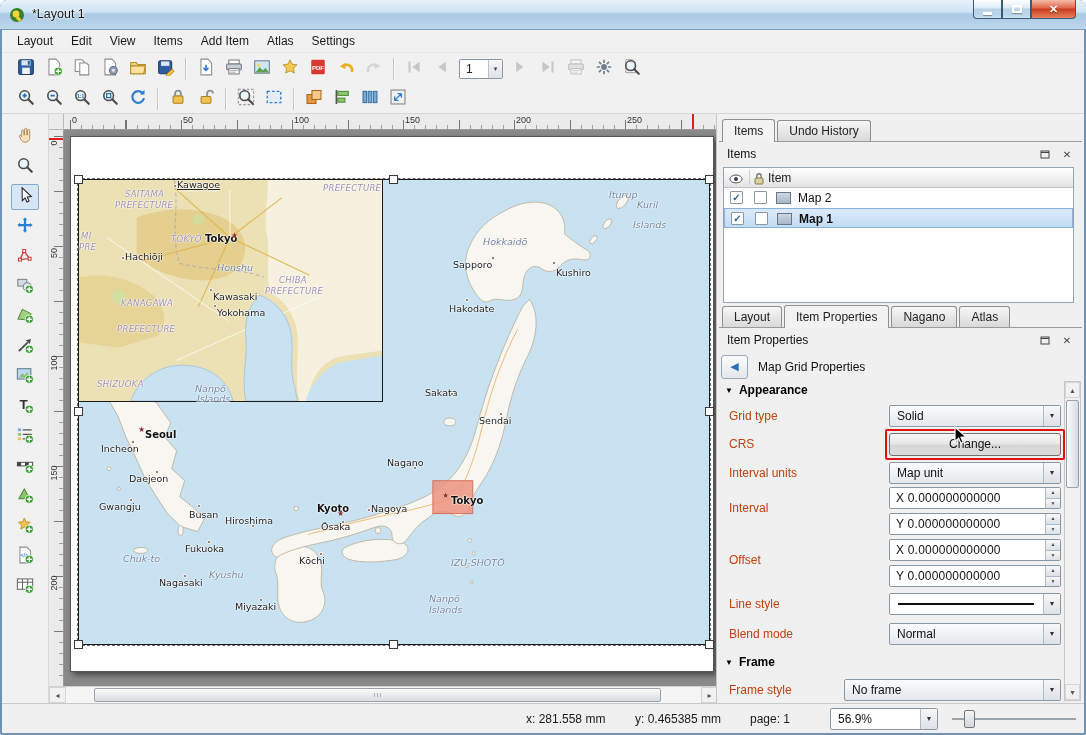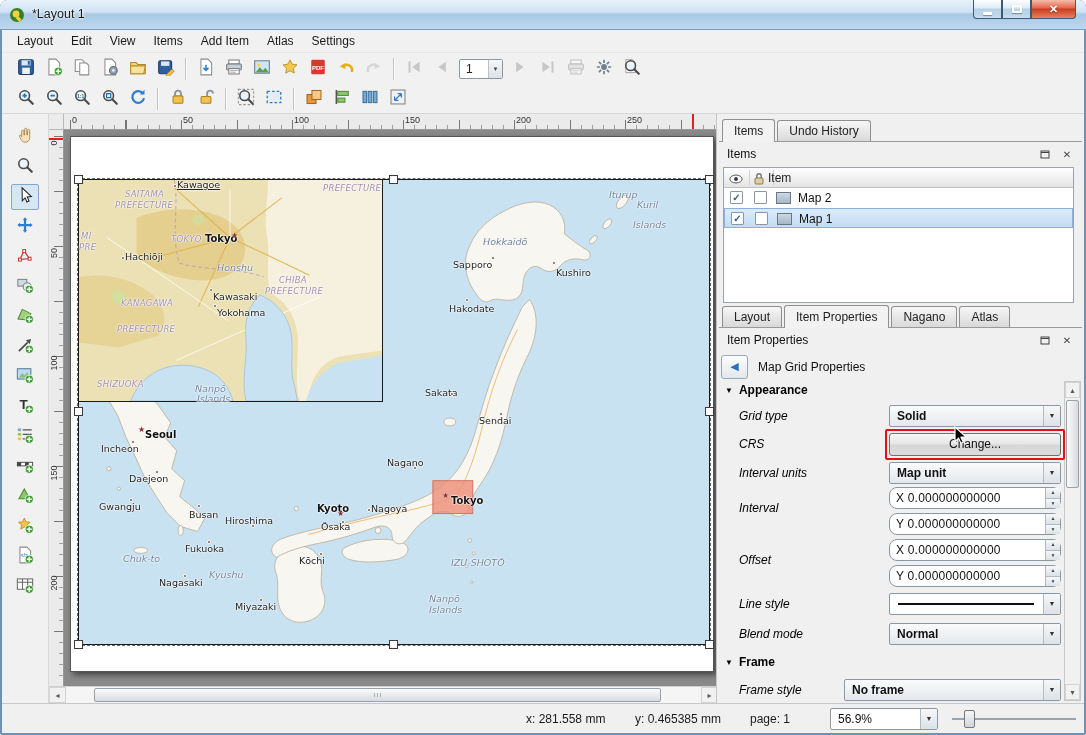--- a/index.html
+++ b/index.html
@@ -80,27 +80,27 @@
   .panel-title{position:absolute;left:2px;right:2px;height:24px;background:#f0f0f0;border-top:1px solid #9a9a9a;font-size:12px;color:#111;padding:5px 0 0 8px;}
   .pt-buttons{position:absolute;right:6px;top:4px;display:flex;gap:4px;}
   .pt-btn{width:18px;height:16px;display:inline-flex;align-items:center;justify-content:center;font-size:10px;color:#444;}
   .props-toolbar{position:absolute;left:4px;right:22px;height:27px;display:flex;align-items:center;}
   .back-btn{width:27px;height:24px;border:1px solid #9aa8b6;border-radius:3px;background:linear-gradient(#fcfcfc,#e2e7ec);
     color:#2f6fb5;font-size:11px;display:inline-flex;align-items:center;justify-content:center;}
   .props-subtitle{font-size:12px;color:#111;margin-left:10px;}
   .props-body{position:absolute;left:6px;right:22px;top:267px;bottom:2px;font-size:12px;}
   .section-h{position:absolute;left:2px;font-weight:bold;color:#000;}
   .section-h .tri{font-size:8px;margin-right:6px;position:relative;top:-1px;}
-  .prop-label{position:absolute;left:16px;color:#000000;font-style:italic;}
+  .prop-label{position:absolute;left:6px;color:#c2410c;}
   .combo,.spin,.symbol-btn{position:absolute;left:166px;width:172px;height:22px;border:1px solid #8a98a6;border-radius:2px;}
-  .combo{background:linear-gradient(#fafbfc,#e4e8ec);font-weight:bold;}
+  .combo{background:linear-gradient(#fafbfc,#e4e8ec);}
   .combo-text{position:absolute;left:7px;top:3px;font-size:12px;color:#111;}
   .combo-arrow{position:absolute;right:0;top:0;bottom:0;width:17px;border-left:1px solid #b0bac4;
     background:linear-gradient(#f6f7f8,#dde2e7);font-size:7px;color:#333;text-align:center;line-height:20px;}
-  .spin{background:#fff;border-radius:8px;}
+  .spin{background:#fff;}
   .spin-text{position:absolute;left:6px;top:3px;font-size:12px;color:#111;letter-spacing:.2px;}
   .spin-btns{position:absolute;right:0;top:0;bottom:0;width:15px;border-left:1px solid #b0bac4;display:flex;flex-direction:column;}
   .spin-btns .sb{flex:1;font-size:5px;line-height:9px;text-align:center;color:#444;background:linear-gradient(#f6f7f8,#dde2e7);}
   .spin-btns .sb.up{border-bottom:1px solid #b0bac4;}
   .btn{position:absolute;left:166px;width:172px;height:23px;border:1px solid #707070;border-radius:3px;text-align:center;line-height:21px;color:#111;
     background:linear-gradient(#f7f7f7,#e6e6e6 48%,#d6d6d6 52%,#dcdcdc);}
   .crs-highlight{position:absolute;left:162px;width:180px;height:31px;border:2px solid #e01212;border-radius:2px;z-index:5;}
   .symbol-btn{background:#fff;}
   .line-preview{position:absolute;left:8px;right:26px;top:9px;height:2px;background:#111;}
   .vscroll{position:absolute;right:3px;top:267px;bottom:2px;width:17px;background:#f1f1f1;border:1px solid #c8c8c8;}
@@ -109,21 +109,21 @@
   .vs-thumb{position:absolute;left:1px;right:1px;top:18px;height:88px;background:linear-gradient(90deg,#fafafa,#d8dce0);border:1px solid #98a2ac;border-radius:2px;}
   
   .items-tree{position:absolute;left:6px;right:10px;top:53px;height:136px;background:#fff;border:1px solid #98a4b2;}
   .tree-header{position:relative;height:20px;background:linear-gradient(#fefefe,#e4e4e4);border-bottom:1px solid #c0c0c0;}
   .th-eye{position:absolute;left:5px;top:3px;}
   .th-lock{position:absolute;left:29px;top:3px;}
   .th-label{position:absolute;left:44px;top:3px;font-size:12px;color:#222;}
   .th-div{position:absolute;top:2px;bottom:2px;width:1px;background:#d0d0d0;}
   .tree-row{position:relative;height:20px;}
   .tree-row.selected{background:linear-gradient(#dcebfb,#c2dcf4);border:1px solid #8ab0dd;}
-  .tree-row.selected .tree-label{font-weight:normal;}
+  .tree-row.selected .tree-label{font-weight:bold;}
   .chk{position:absolute;width:13px;height:13px;top:3px;background:#fff;border:1px solid #8a98a6;border-radius:1px;
     font-size:10px;line-height:11px;text-align:center;color:#2d5f8a;font-weight:bold;}
   .chk.c1{left:6px;} .chk.c2{left:30px;}
   .map-item-ic{position:absolute;left:52px;top:4px;width:15px;height:12px;background:linear-gradient(#cdd8e2,#a8b8c6);border:1px solid #68788a;}
   .tree-label{position:absolute;left:74px;top:3px;font-size:12px;color:#111;}
   
   .statusbar{position:absolute;left:2px;right:2px;bottom:2px;height:30px;background:#f0f0f0;border-top:1px solid #c8c8c8;}
   .sb-field{position:absolute;top:8px;font-size:12px;color:#1a1a1a;}
   .zoom-combo{position:absolute;left:828px;top:4px;width:108px;height:22px;background:#fff;border:1px solid #8a98a6;border-radius:2px;}
   .zoom-slider{position:absolute;left:948px;top:3px;width:128px;height:24px;}

